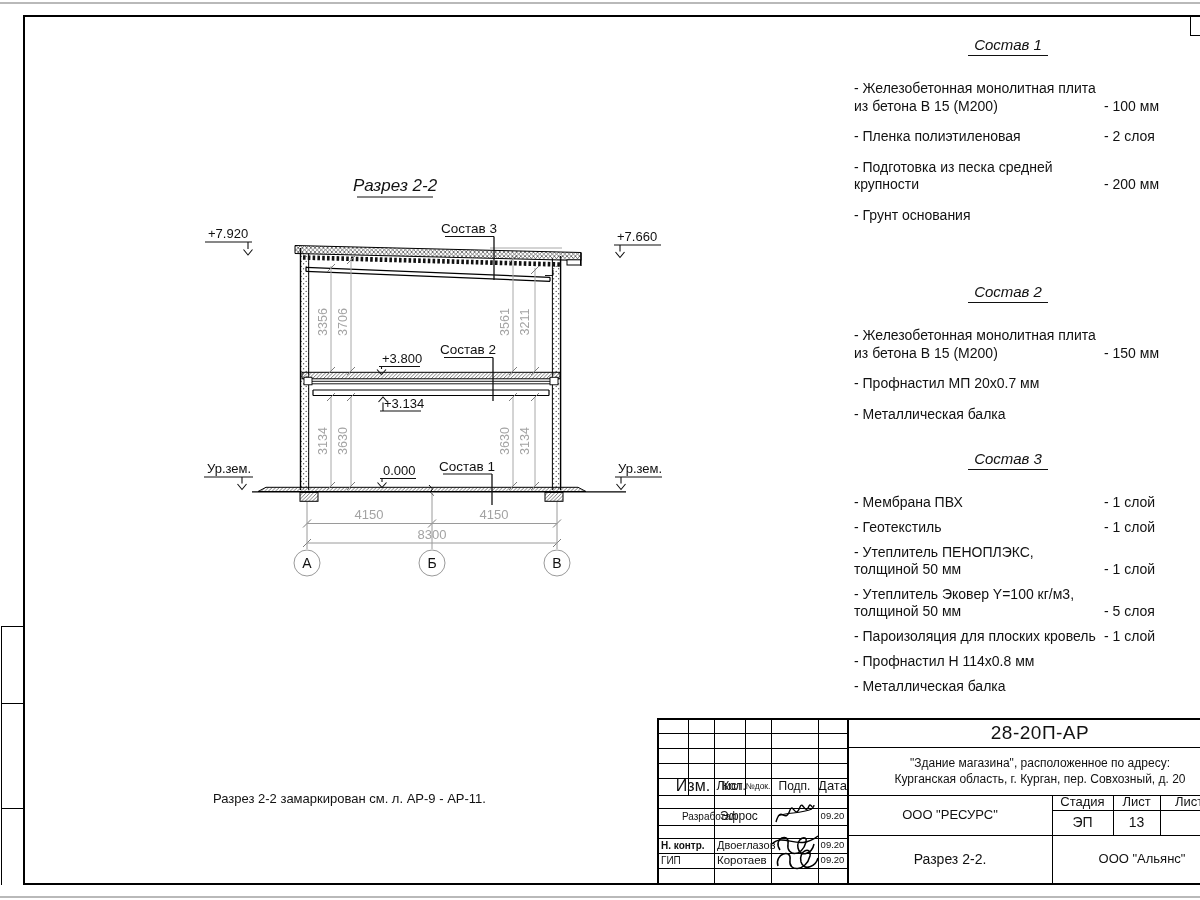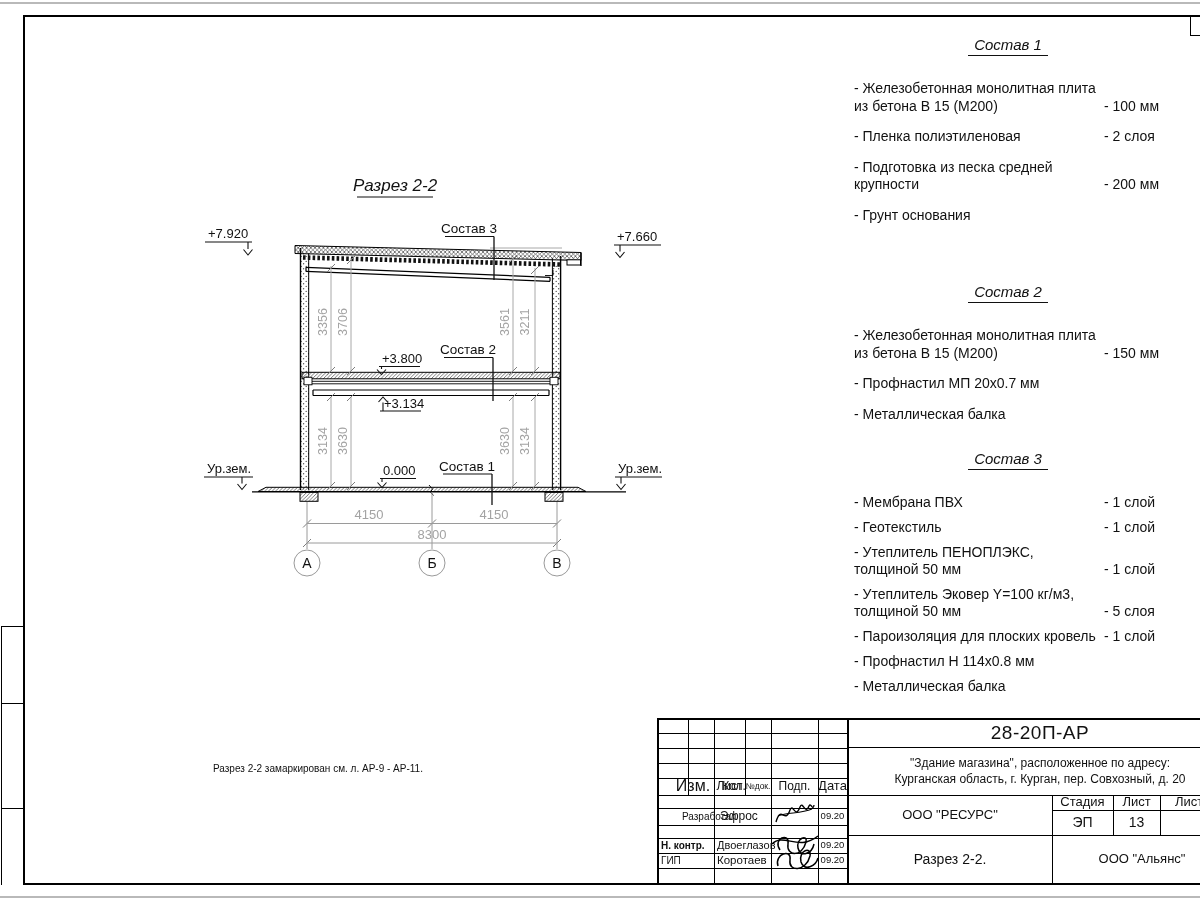--- a/index.html
+++ b/index.html
@@ -20,21 +20,21 @@
   .comp{position:absolute;width:308px;}
   .comp-title{font-size:15px;font-style:italic;text-align:center;margin:0 auto 24px auto;
               display:table;border-bottom:1px solid #111;padding:0 6px 2px 6px;}
   .comp-item{display:flex;justify-content:space-between;align-items:flex-end;
              font-size:14px;line-height:17.5px;}
   .comp1 .comp-item{margin-bottom:13px;}
   .comp2 .comp-item{margin-bottom:13px;}
   .comp3 .comp-item{margin-bottom:8px;line-height:17px;}
   .comp-text{white-space:pre-line;max-width:246px;}
   .comp-value{white-space:nowrap;padding-left:6px;min-width:58px;}
-  .note{position:absolute;left:213px;top:763px;font-size:10px;}
+  .note{position:absolute;left:213px;top:791px;font-size:13px;}
   svg text{font-family:"Liberation Sans", sans-serif;}
   .sig{position:absolute;}
 </style>
 </head>
 <body>
 
 <div class="hl gray" style="left:0;top:2px;width:1200px;height:2px;"></div>
 <div class="hl gray" style="left:0;top:896px;width:1200px;height:2px;"></div>
 
 <div class="hl thick" style="left:23px;top:15px;width:1177px;"></div>

